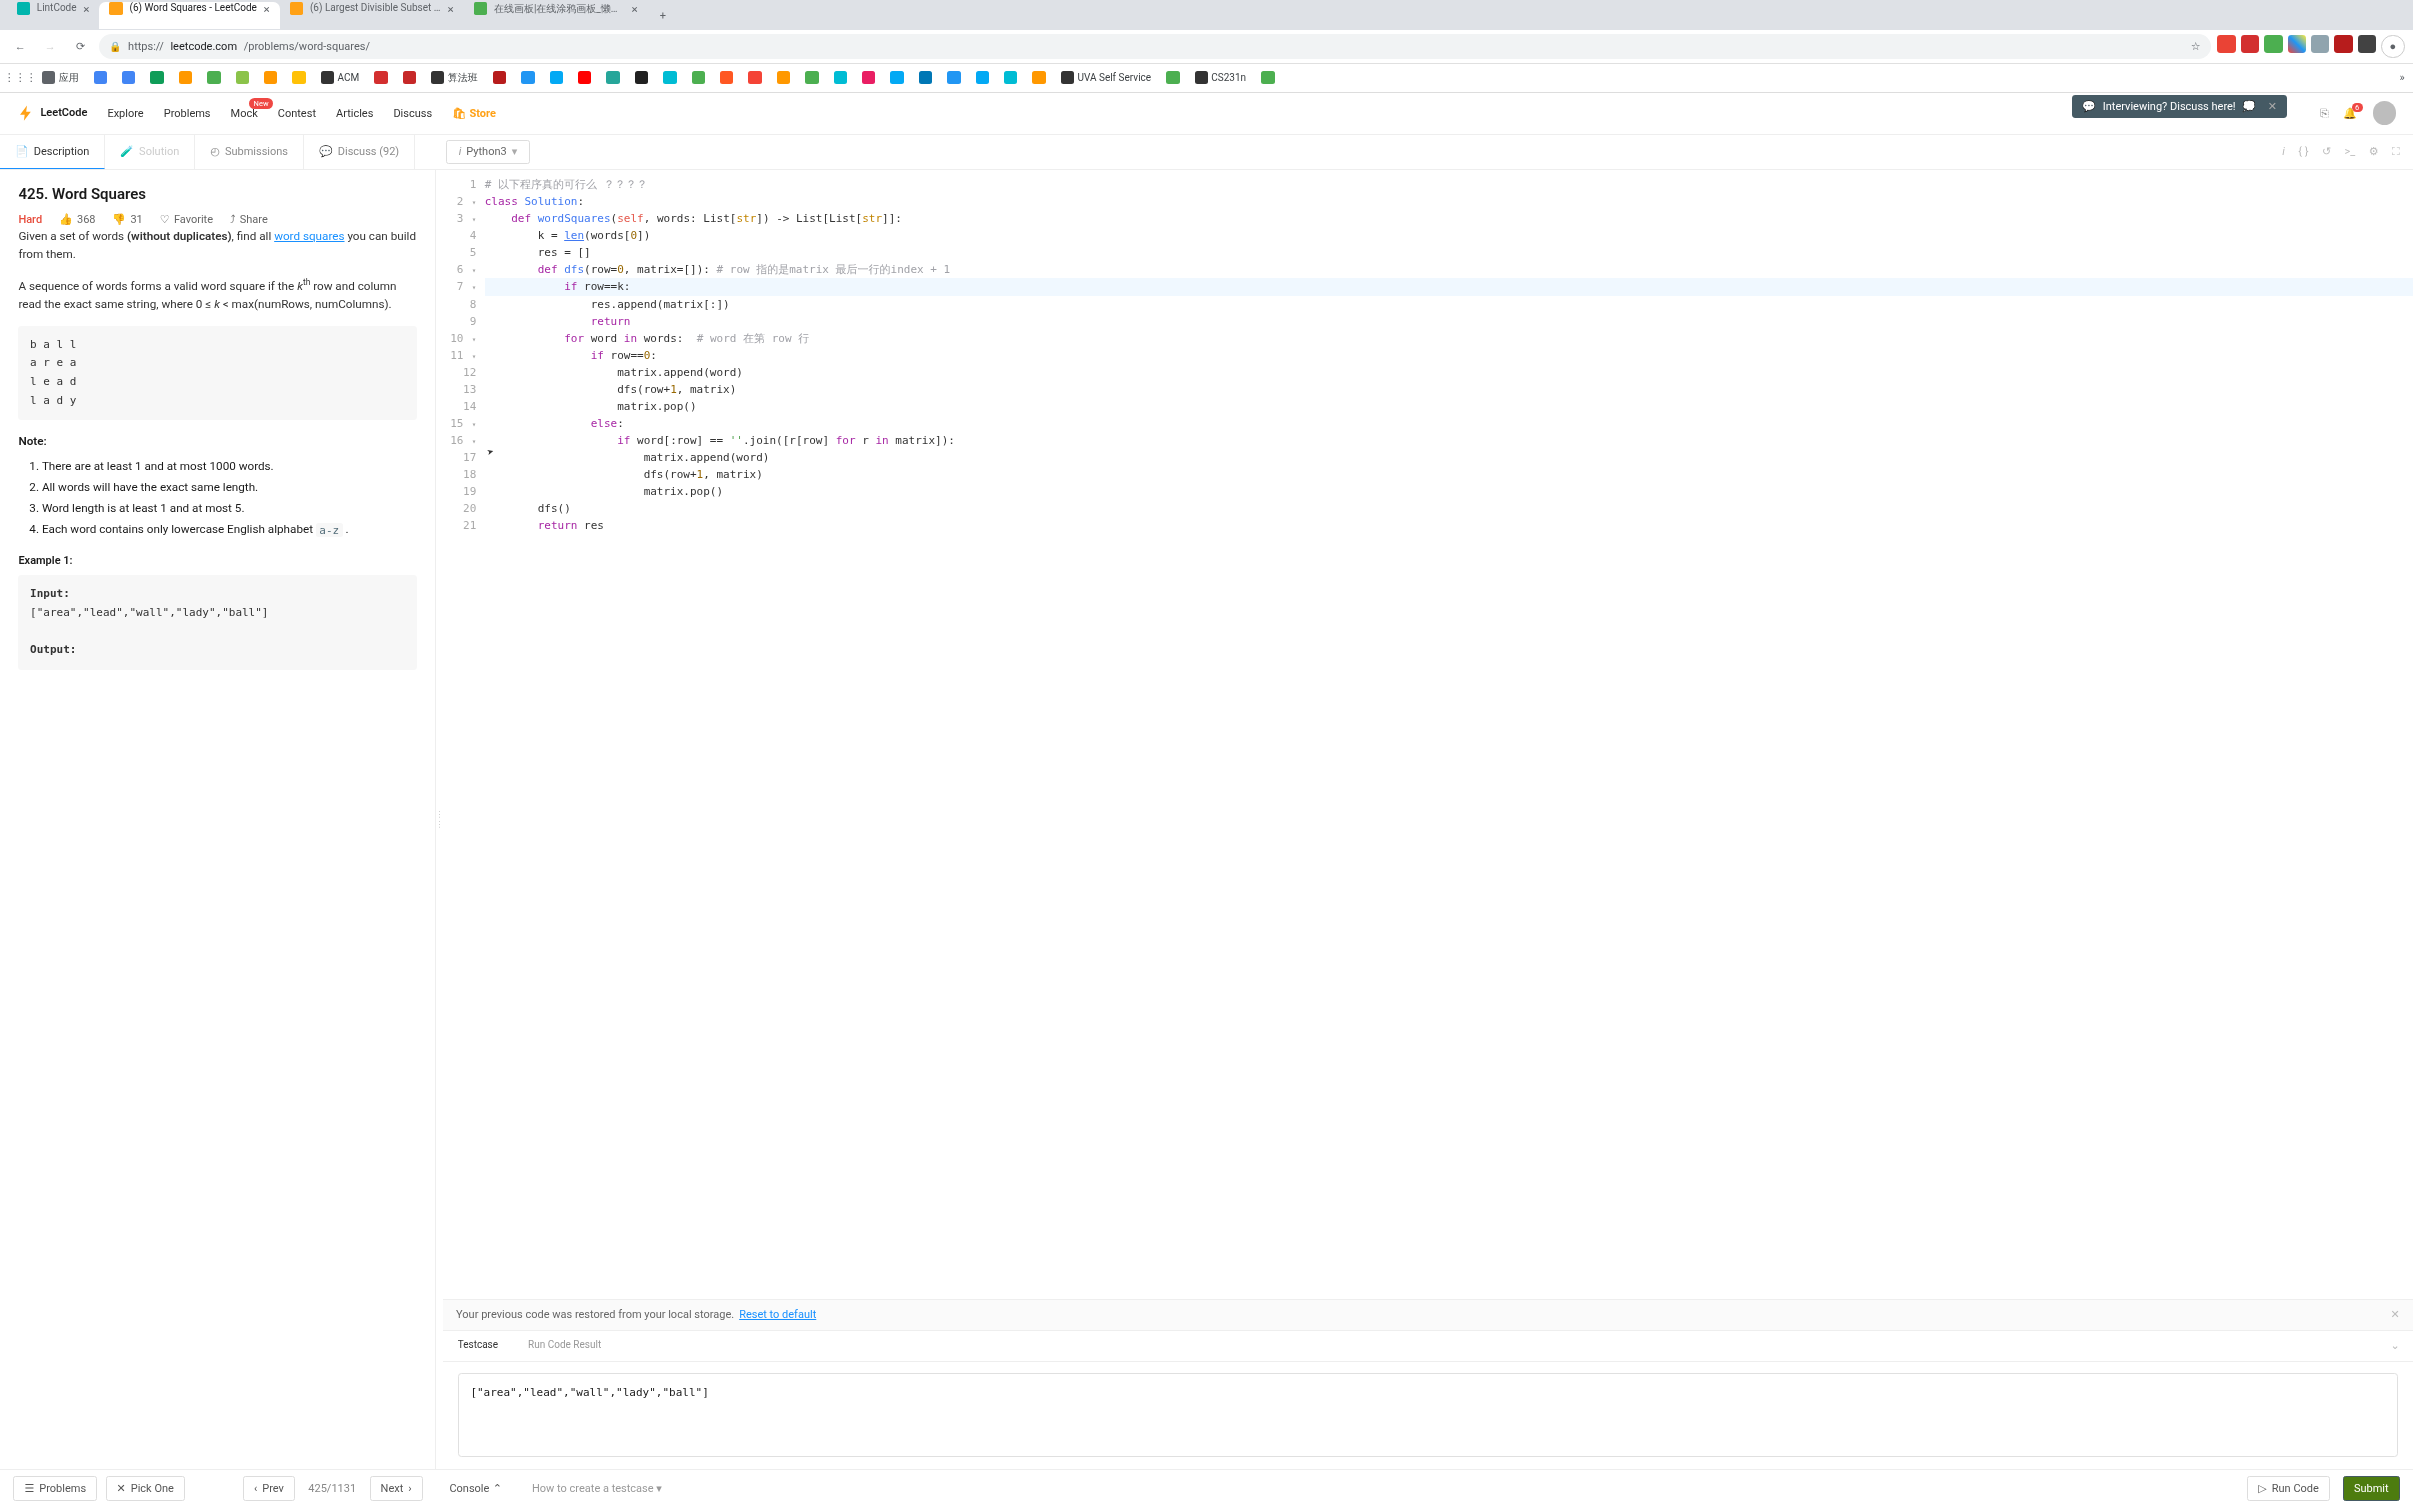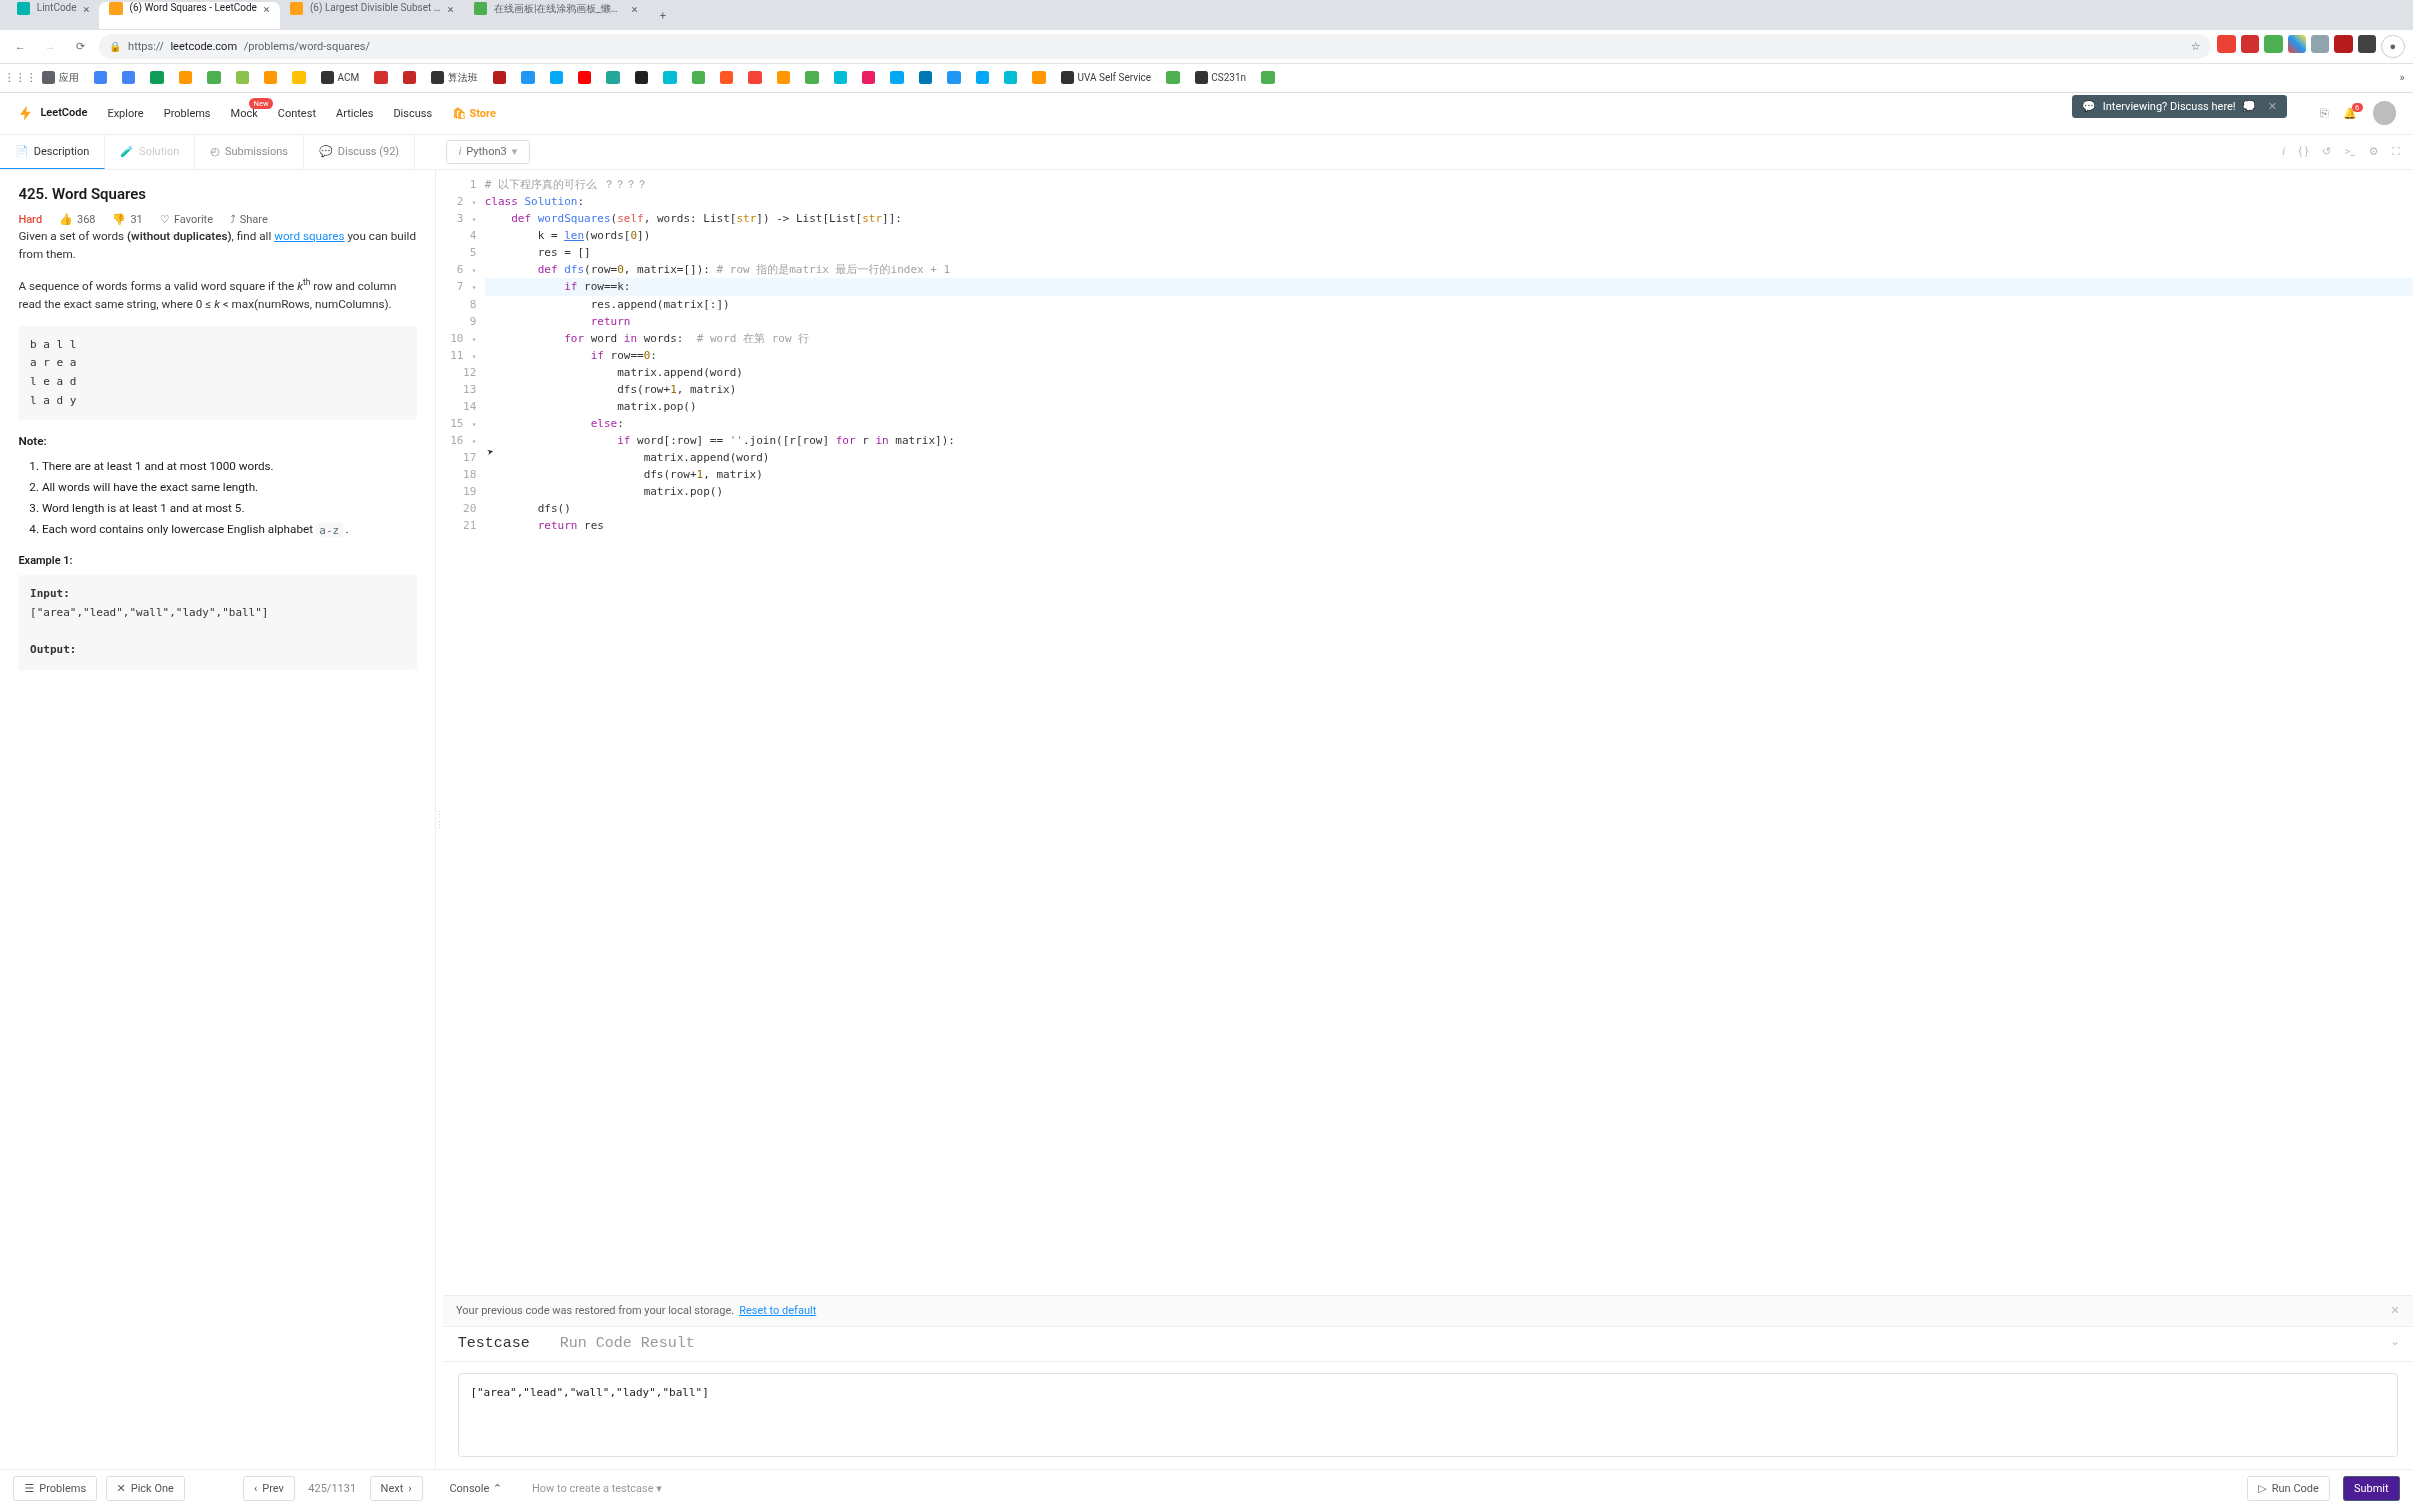--- a/index.html
+++ b/index.html
@@ -86,31 +86,31 @@
 .code .type { color:#c18401; }
 .cursor-line { background:#f0f8ff; }
 .mouse-cursor { position:absolute; left:44px; top:273px; font-size:11.7px; transform:rotate(-15deg); pointer-events:none; }
 
 
 .restore-bar { padding:8.4px 13.4px; background:#fafafa; color:#666; font-size:11px; border-top:0.8px solid #eee; display:flex; align-items:flex-start; }
 .restore-bar a { color:#1890ff; text-decoration:underline; margin-left:5px; }
 .restore-bar .x { margin-left:auto; color:#bbb; }
 
 .result-tabs { display:flex; border-top:0.8px solid #eee; border-bottom:0.8px solid #eee; }
-.result-tab { padding:8.4px 15px; color:#999; font-size:15px;font-family:Liberation Mono, monospace; }
+.result-tab { padding:8.4px 15px; color:#999; font-size:10px; }
 .result-tab.active { color:#333; }
 
 .testcase-box { margin:11.7px 15px; border:0.8px solid #e0e0e0; border-radius:3.4px; padding:11.7px; font-family:Menlo,monospace; font-size:11px; min-height:84px; }
 
 
 .bottom-left-bar { display:flex; align-items:center; gap:8.4px; padding:6.7px 13.4px; border-top:0.8px solid #eee; height:37px; width:436px; }
 .bottom-right-bar { display:flex; align-items:center; gap:13px; padding:6.7px 13.4px; border-top:0.8px solid #eee; height:37px; flex:1; }
 .bottom-wrap { display:flex; }
 .btn { display:flex; align-items:center; gap:5px; padding:5px 10px; border:0.8px solid #ddd; border-radius:2.5px; background:#fff; color:#555; font-size:11px; cursor:pointer; }
-.btn.primary { background:#4c1d95; color:#fff; border-color:#455a64; }
+.btn.primary { background:#4d7c0f; color:#fff; border-color:#455a64; }
 .counter-text { color:#888; margin:0 5px; }
 .console-toggle { display:flex; align-items:center; gap:3.4px; color:#555; }
 </style>
 </head>
 <body>
 
 <div class="tab-strip">
   <div id="tabs-container" style="display:flex;">
       <div class="tab">
         <span class="favicon" style="background:#00b5ad"></span>

